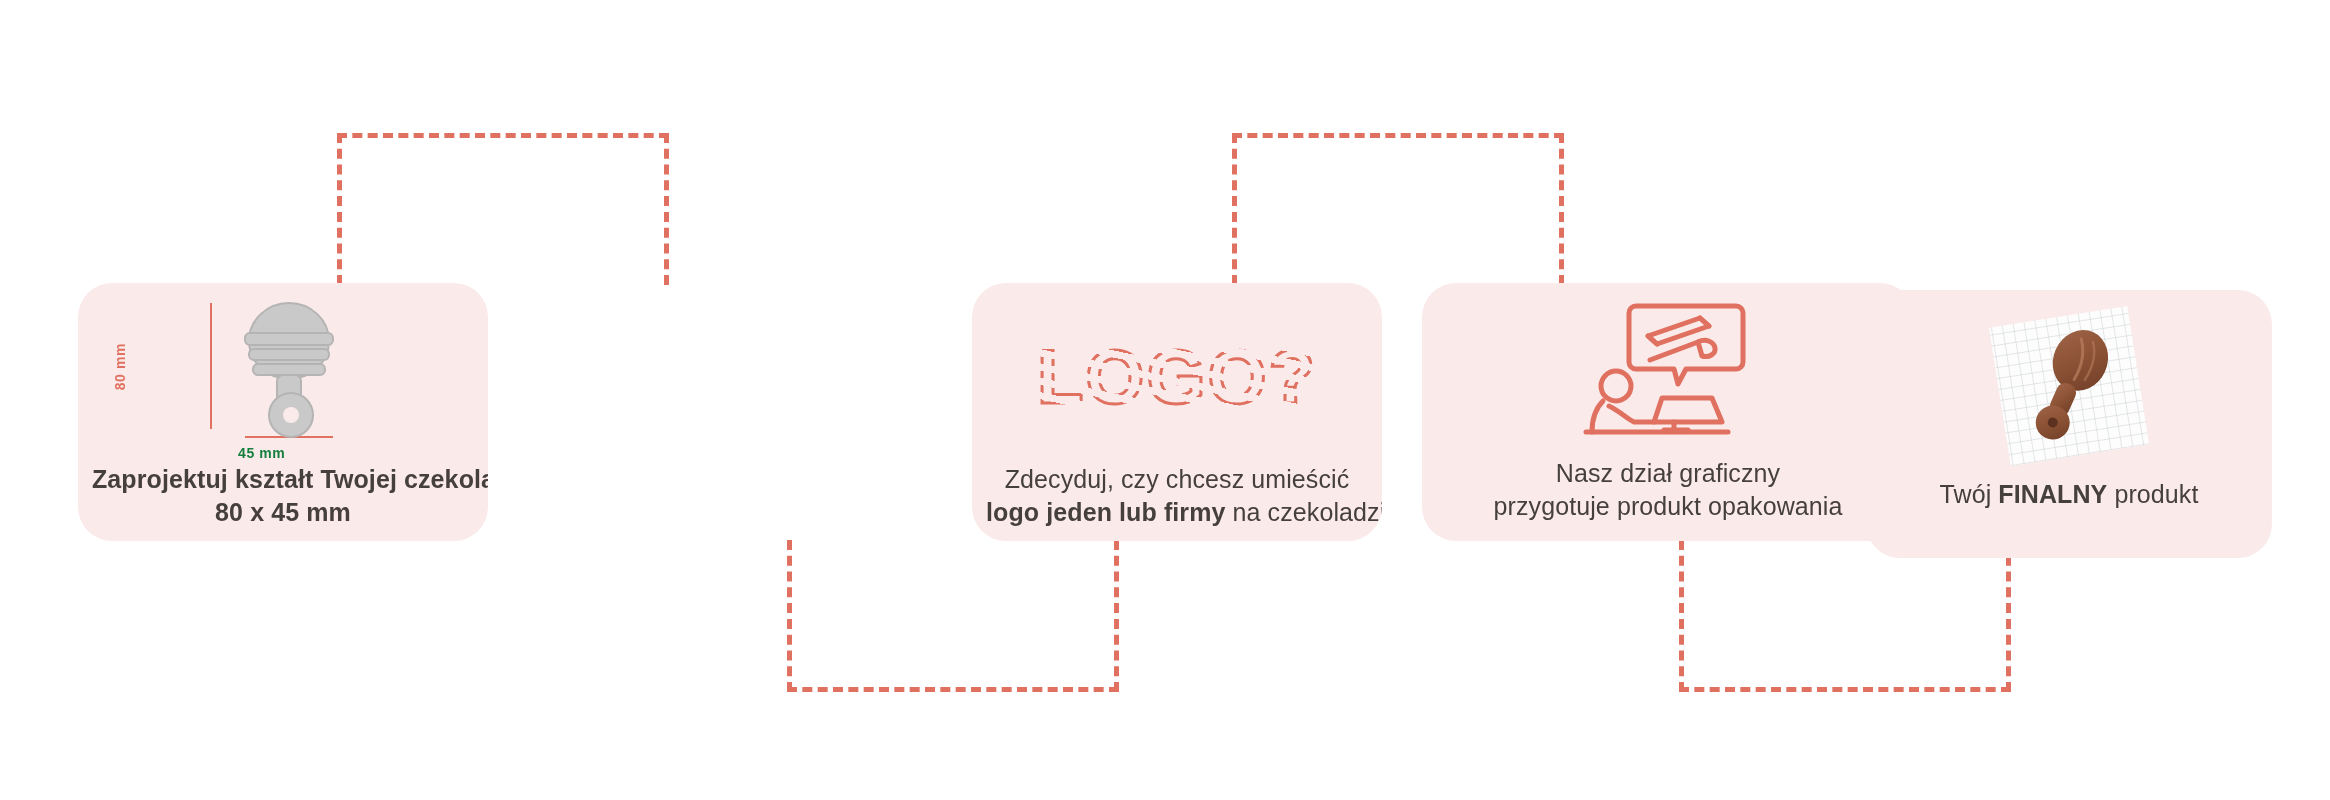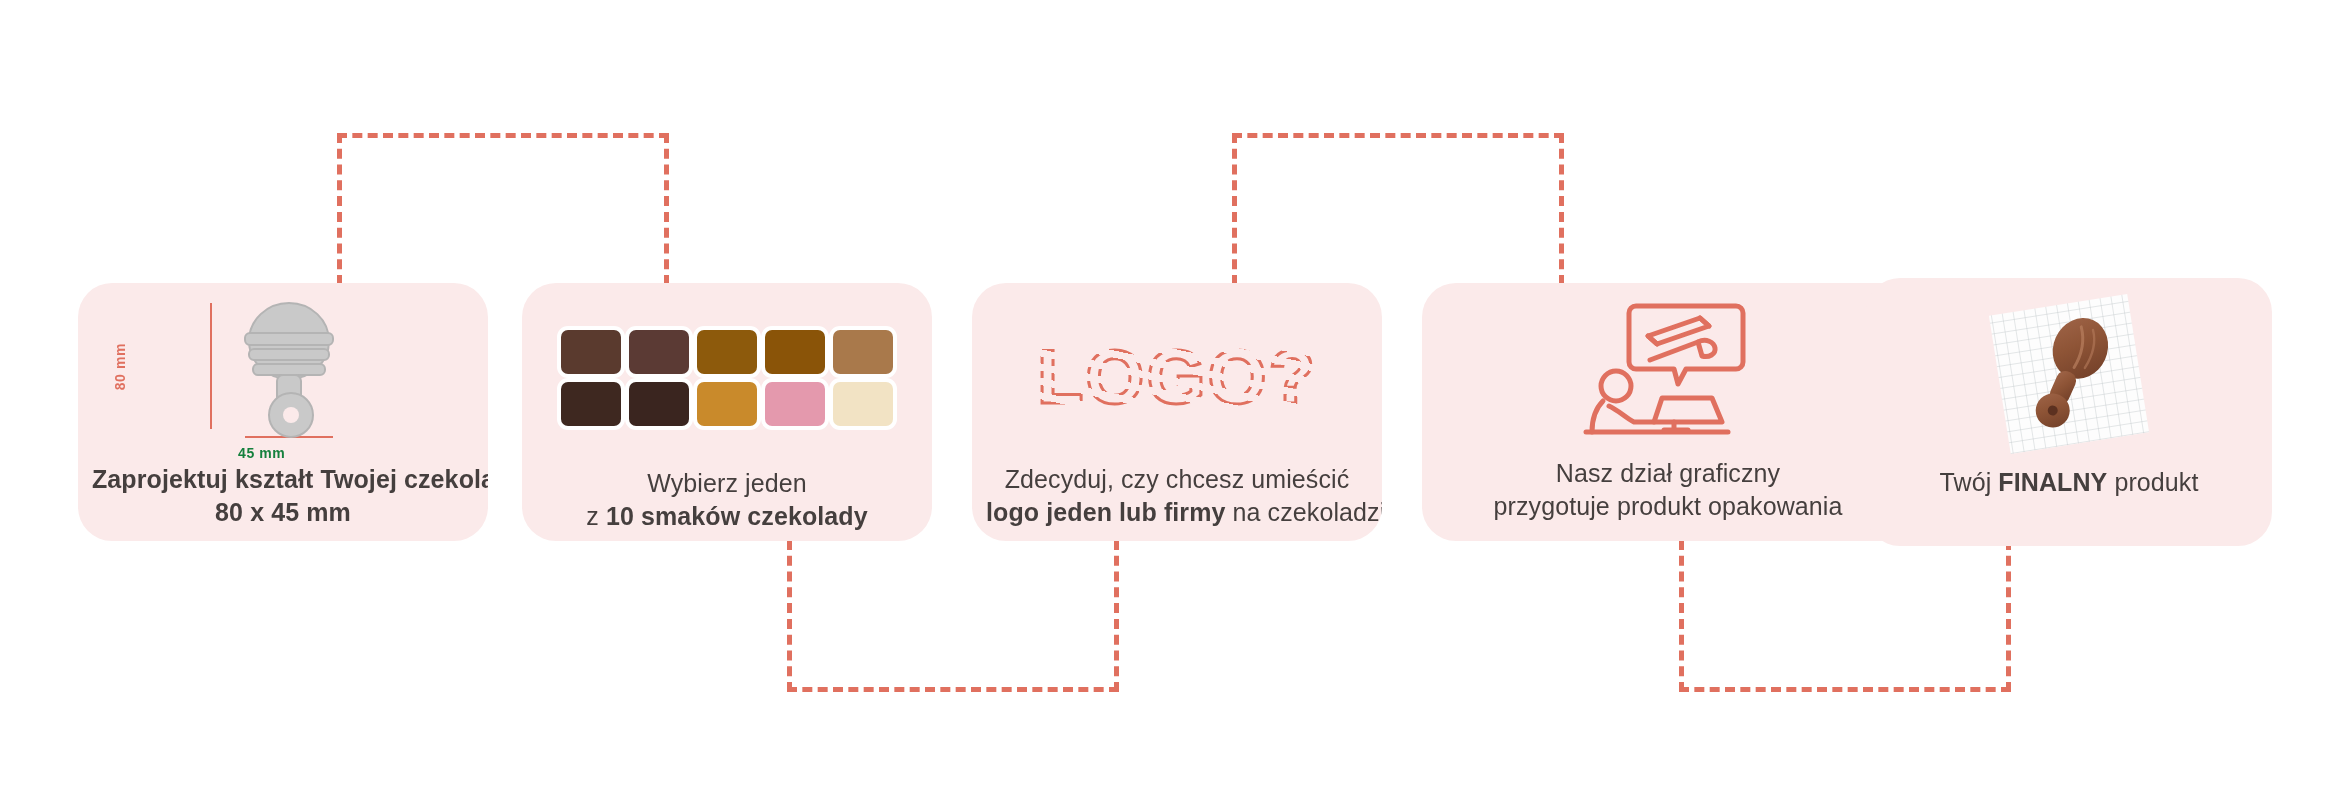--- a/index.html
+++ b/index.html
@@ -101,21 +101,21 @@
         #fbeaea 14px);
   }
   .logo-wrap { position: relative; display: inline-block; }
 
   
   #card-4 { left: 1422px; top: 283px; width: 492px; height: 258px; }
   #card-4 .card-icon { height: 152px; margin-top: 14px; }
   #card-4 .card-text { margin-top: 8px; }
 
   
-  #card-5 { left: 1866px; top: 278px; width: 406px; height: 268px; }
+  #card-5 { left: 1866px; top: 290px; width: 406px; height: 268px; }
   #card-5 .card-icon { height: 168px; margin-top: 12px; }
   #card-5 .card-text { margin-top: 8px; }
 
   
   .connector { position: absolute; pointer-events: none; }
   .conn-seg { position: absolute; background: transparent; }
   .conn-h {
     height: 0;
     border-top: 5px dashed #e0705f;
   }
@@ -206,40 +206,20 @@
       </svg>
       <span class="dim-v-label" style="left:34px; top:46px;">80 mm</span>
       <span class="dim-h-label" style="left:160px; top:148px;">45 mm</span>
     </div>
     <div class="card-text">
       <span class="ln all-bold">Zaprojektuj kształt Twojej czekolady</span>
       <span class="ln all-bold">80 x 45 mm</span>
     </div>
   </div>
 
-  <div class="card" id="card-2">
-    <div class="card-icon">
-      <div class="swatch-grid" id="swatch-grid">
-          <div class="swatch" style="background: rgb(90, 58, 46);"></div>
-          <div class="swatch" style="background: rgb(91, 58, 52);"></div>
-          <div class="swatch" style="background: rgb(141, 90, 12);"></div>
-          <div class="swatch" style="background: rgb(138, 84, 8);"></div>
-          <div class="swatch" style="background: rgb(169, 121, 75);"></div>
-          <div class="swatch" style="background: rgb(62, 40, 32);"></div>
-          <div class="swatch" style="background: rgb(58, 37, 31);"></div>
-          <div class="swatch" style="background: rgb(201, 138, 43);"></div>
-          <div class="swatch" style="background: rgb(228, 153, 173);"></div>
-          <div class="swatch" style="background: rgb(242, 227, 196);"></div>
-        </div>
-    </div>
-    <div class="card-text">
-      <span class="ln">Wybierz jeden</span>
-      <span class="ln"><span>z </span><span class="b">10 smaków czekolady</span></span>
-    </div>
-  </div>
 
   <div class="card" id="card-3">
     <div class="card-icon">
       <div class="logo-wrap">
         <span class="logo-outline">LOGO?</span>
         <span class="logo-mask"></span>
       </div>
     </div>
     <div class="card-text">
       <span class="ln">Zdecyduj, czy chcesz umieścić</span>

